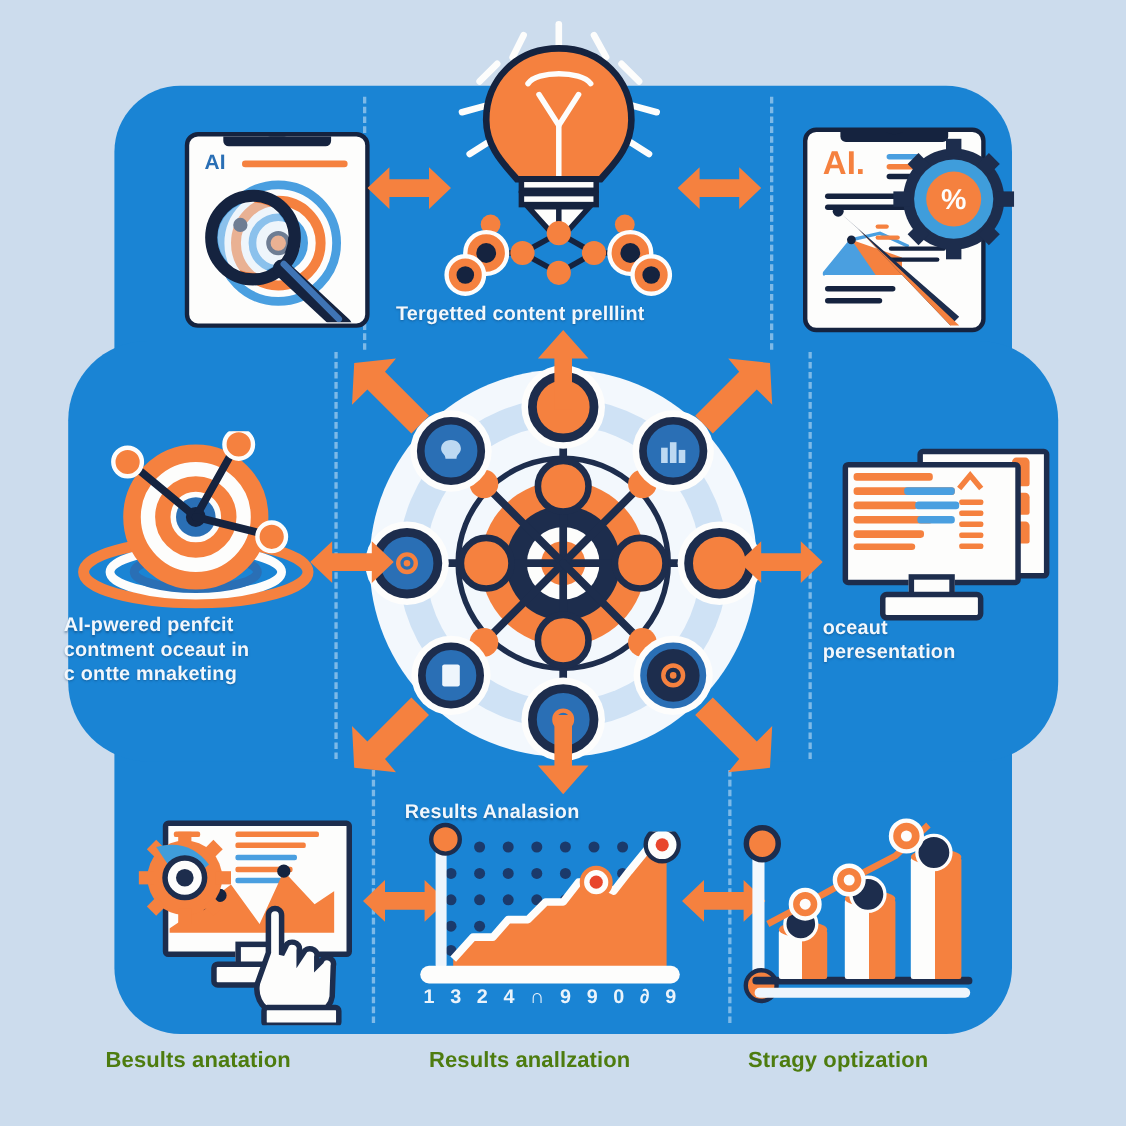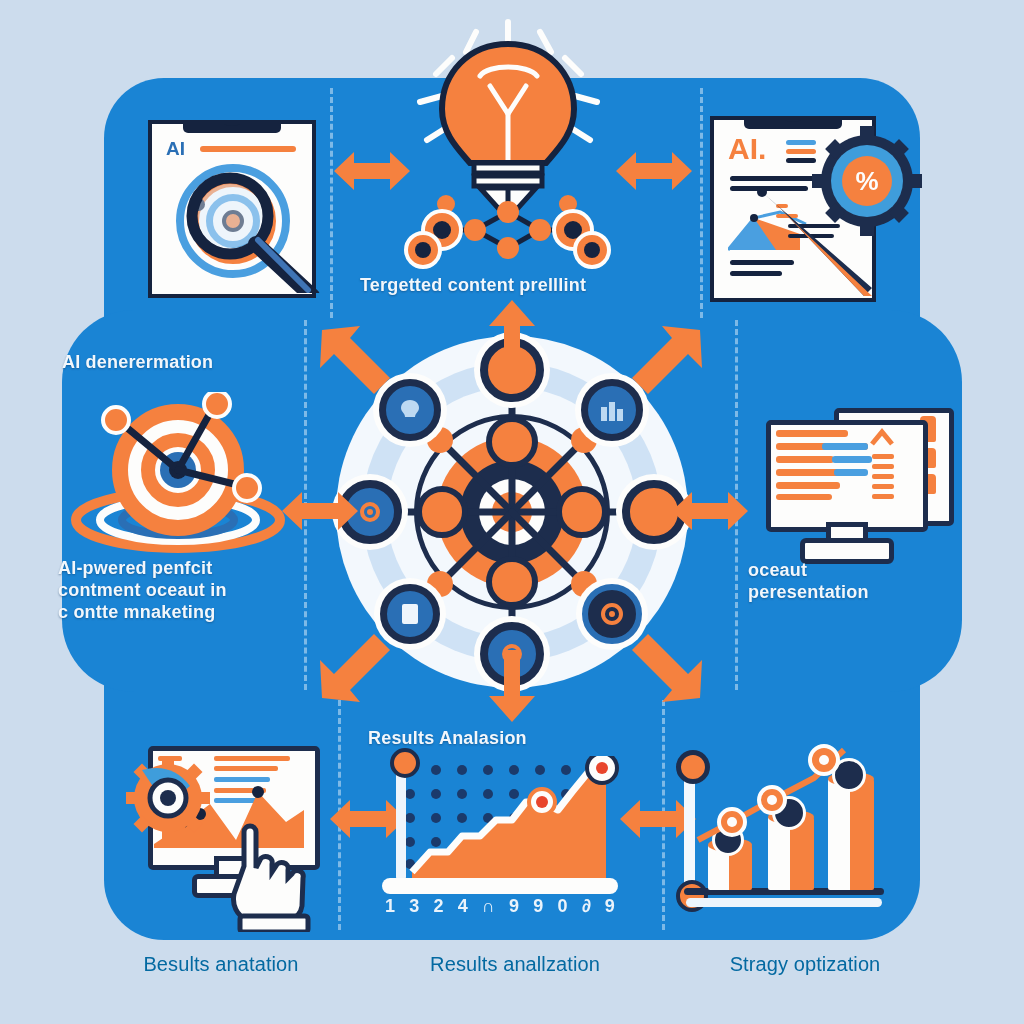--- a/index.html
+++ b/index.html
@@ -45,41 +45,41 @@
     color: #f2f7fc;
     font-weight: bold;
     text-align: left;
     line-height: 1.22;
     letter-spacing: .2px;
     text-shadow: 0 1px 2px rgba(10,50,90,.45);
     font-size: 18px;
   }
   .lbl-dark {
     position: absolute;
-    color: #0369a1;
-    font-weight: normal;
-    text-align: center;
+    color: #4d7c0f;
+    font-weight: bold;
     font-size: 20px;
     letter-spacing: .1px;
   }
 
   
   .arrow2 {
     position: absolute;
     color: #f5813f;
   }
   .arrow2 svg { display: block; }
 
   
   .clipboard {
     position: absolute;
     background: #fdfdfc;
     border: 4px solid #15233f;
-    border-radius: 0;
+    border-radius: 12px;
     overflow: hidden;
+    margin-left: 20px;
   }
   .clip-top {
     position: absolute;
     left: 50%; transform: translateX(-50%);
     top: -17px;
     width: 98px; height: 26px;
     background: #15233f;
     border-radius: 5px;
   }
   .clip-ring {
@@ -148,21 +148,20 @@
       <div style="position:absolute;left:40px;top:74px;width:13px;height:13px;border-radius:50%;background:#15233f;"></div>
     </div>
 
     <svg width="180" height="185" style="position:absolute;left:0;top:0;">
       <circle cx="90" cy="108" r="38" fill="none" stroke="#15233f" stroke-width="11"></circle>
       <circle cx="90" cy="108" r="32" fill="rgba(220,236,250,.45)"></circle>
       <line x1="116" y1="136" x2="172" y2="188" stroke="#15233f" stroke-width="16" stroke-linecap="round"></line>
       <line x1="118" y1="132" x2="168" y2="182" stroke="#3f74b5" stroke-width="6" stroke-linecap="round"></line>
     </svg>
   </div>
-  <div class="lbl" style="left:62px;top:352px;width:240px;">AI denerermation</div>
 
   <div style="position:absolute;left:390px;top:18px;width:250px;height:260px;">
 
     <svg width="250" height="150" style="position:absolute;left:0;top:0;">
       <g stroke="#fdfdfc" stroke-width="6" stroke-linecap="round">
         <line x1="118" y1="4" x2="118" y2="26"></line>
         <line x1="86" y1="14" x2="76" y2="34"></line>
         <line x1="150" y1="14" x2="161" y2="34"></line>
         <line x1="62" y1="40" x2="46" y2="56"></line>
         <line x1="175" y1="40" x2="191" y2="56"></line>

